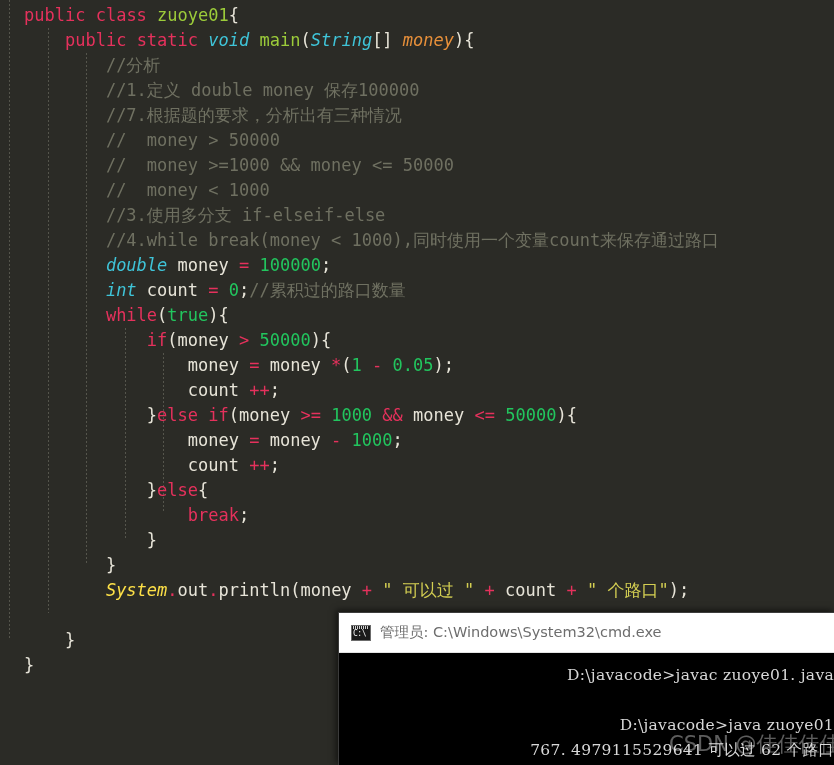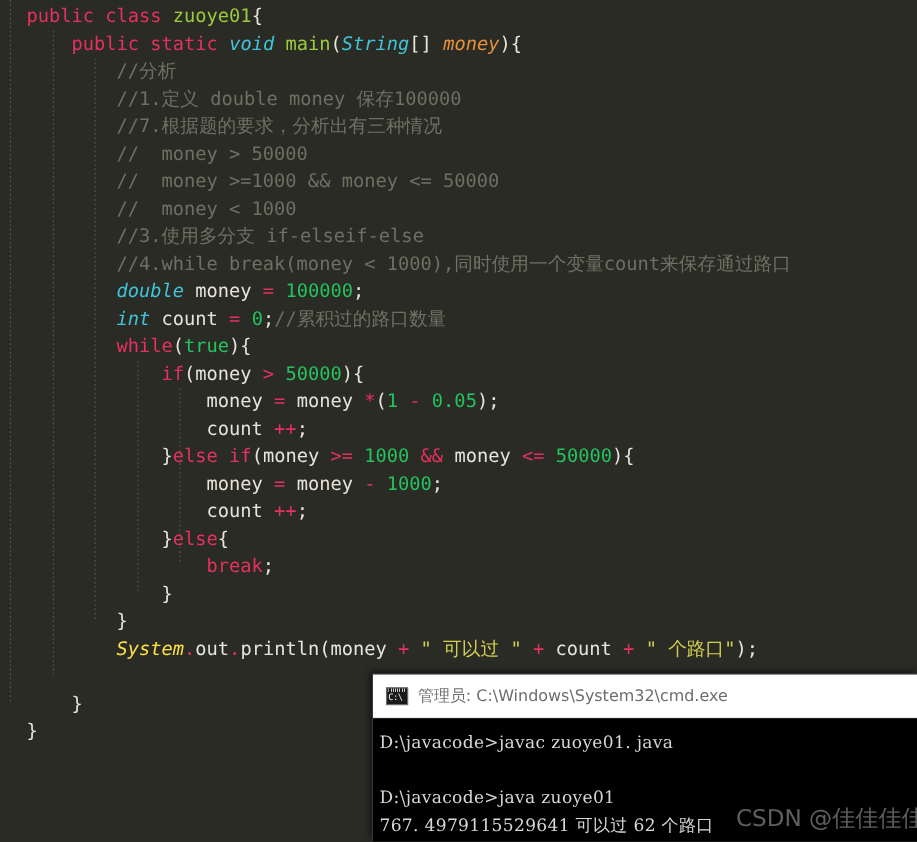--- a/index.html
+++ b/index.html
@@ -87,20 +87,21 @@
   }
   #cmd-title-text {
     font-family: "DejaVu Sans", sans-serif;
     font-size: 14.5px; color: #6d6d6d;
     white-space: nowrap;
   }
   #cmd-body {
     height: 112px; background: #000;
     padding: 10px 0 0 6px;
     position: relative;
+    text-align: right;
   }
   .console-line {
     font-family: "DejaVu Serif", serif;
     font-size: 15.5px; line-height: 25px;
     color: #d8d8d8; white-space: pre;
     letter-spacing: 0.3px;
   }
   .console-blank { height: 25px; }
 
   

